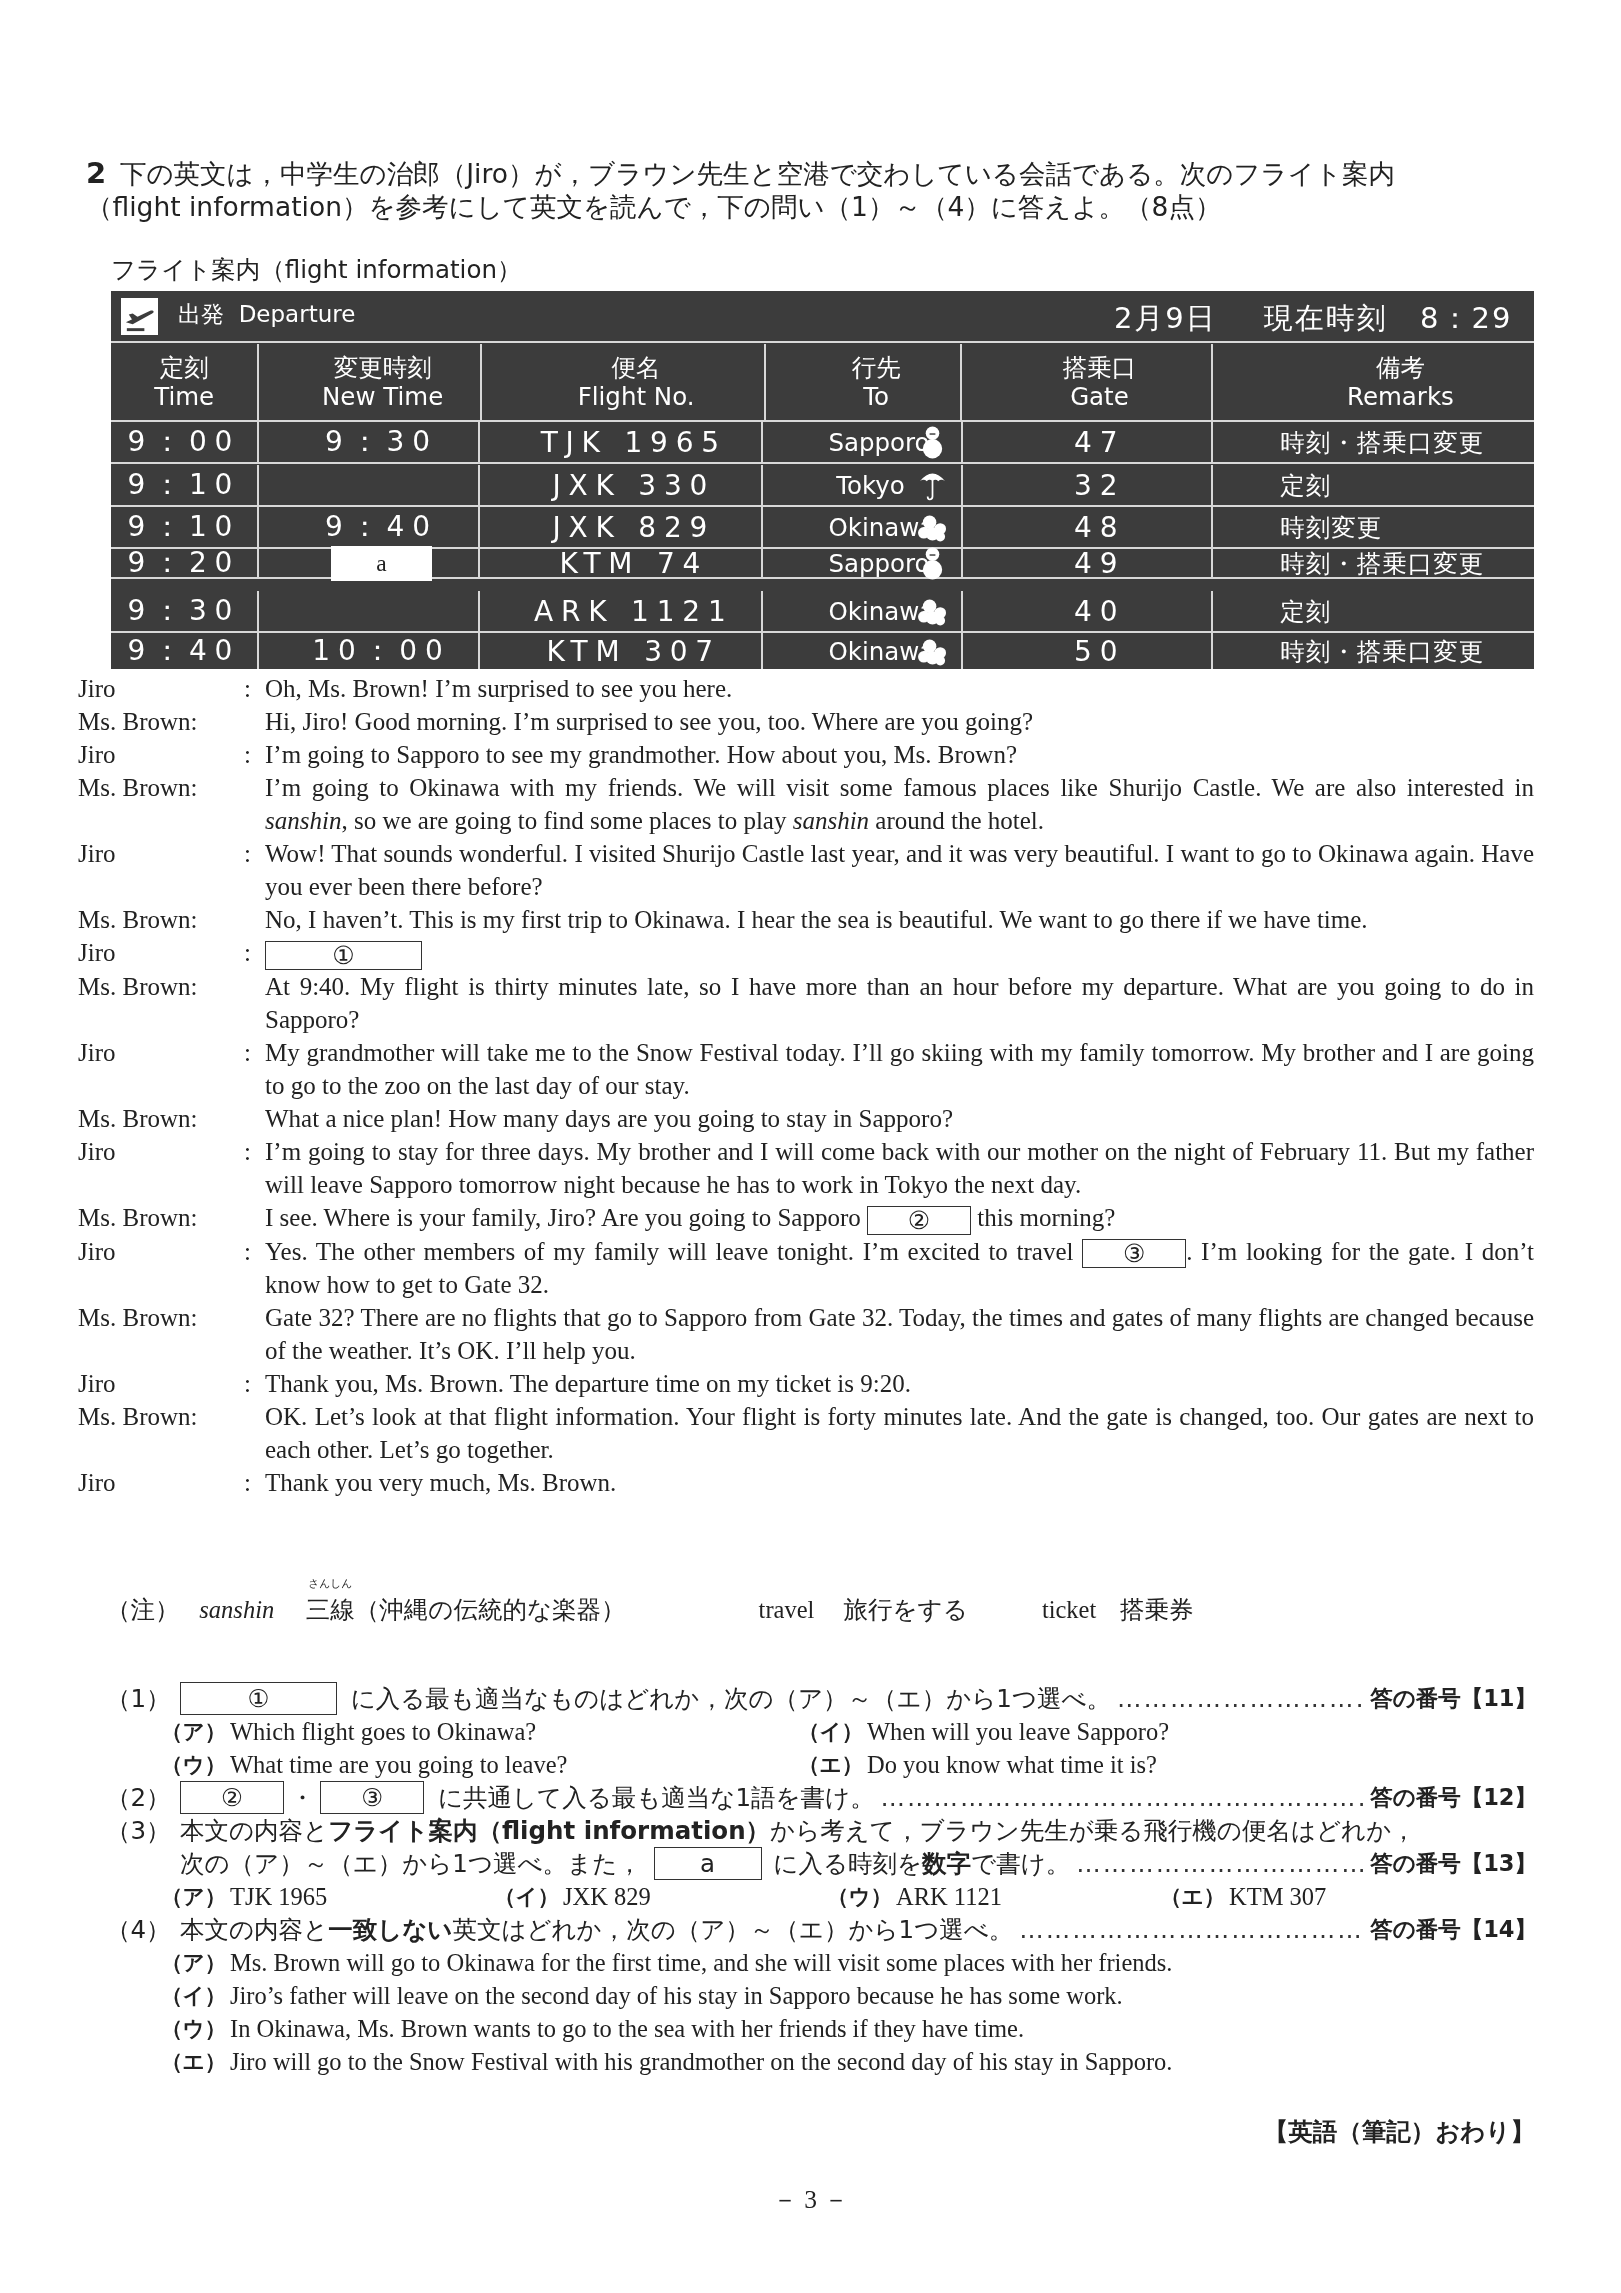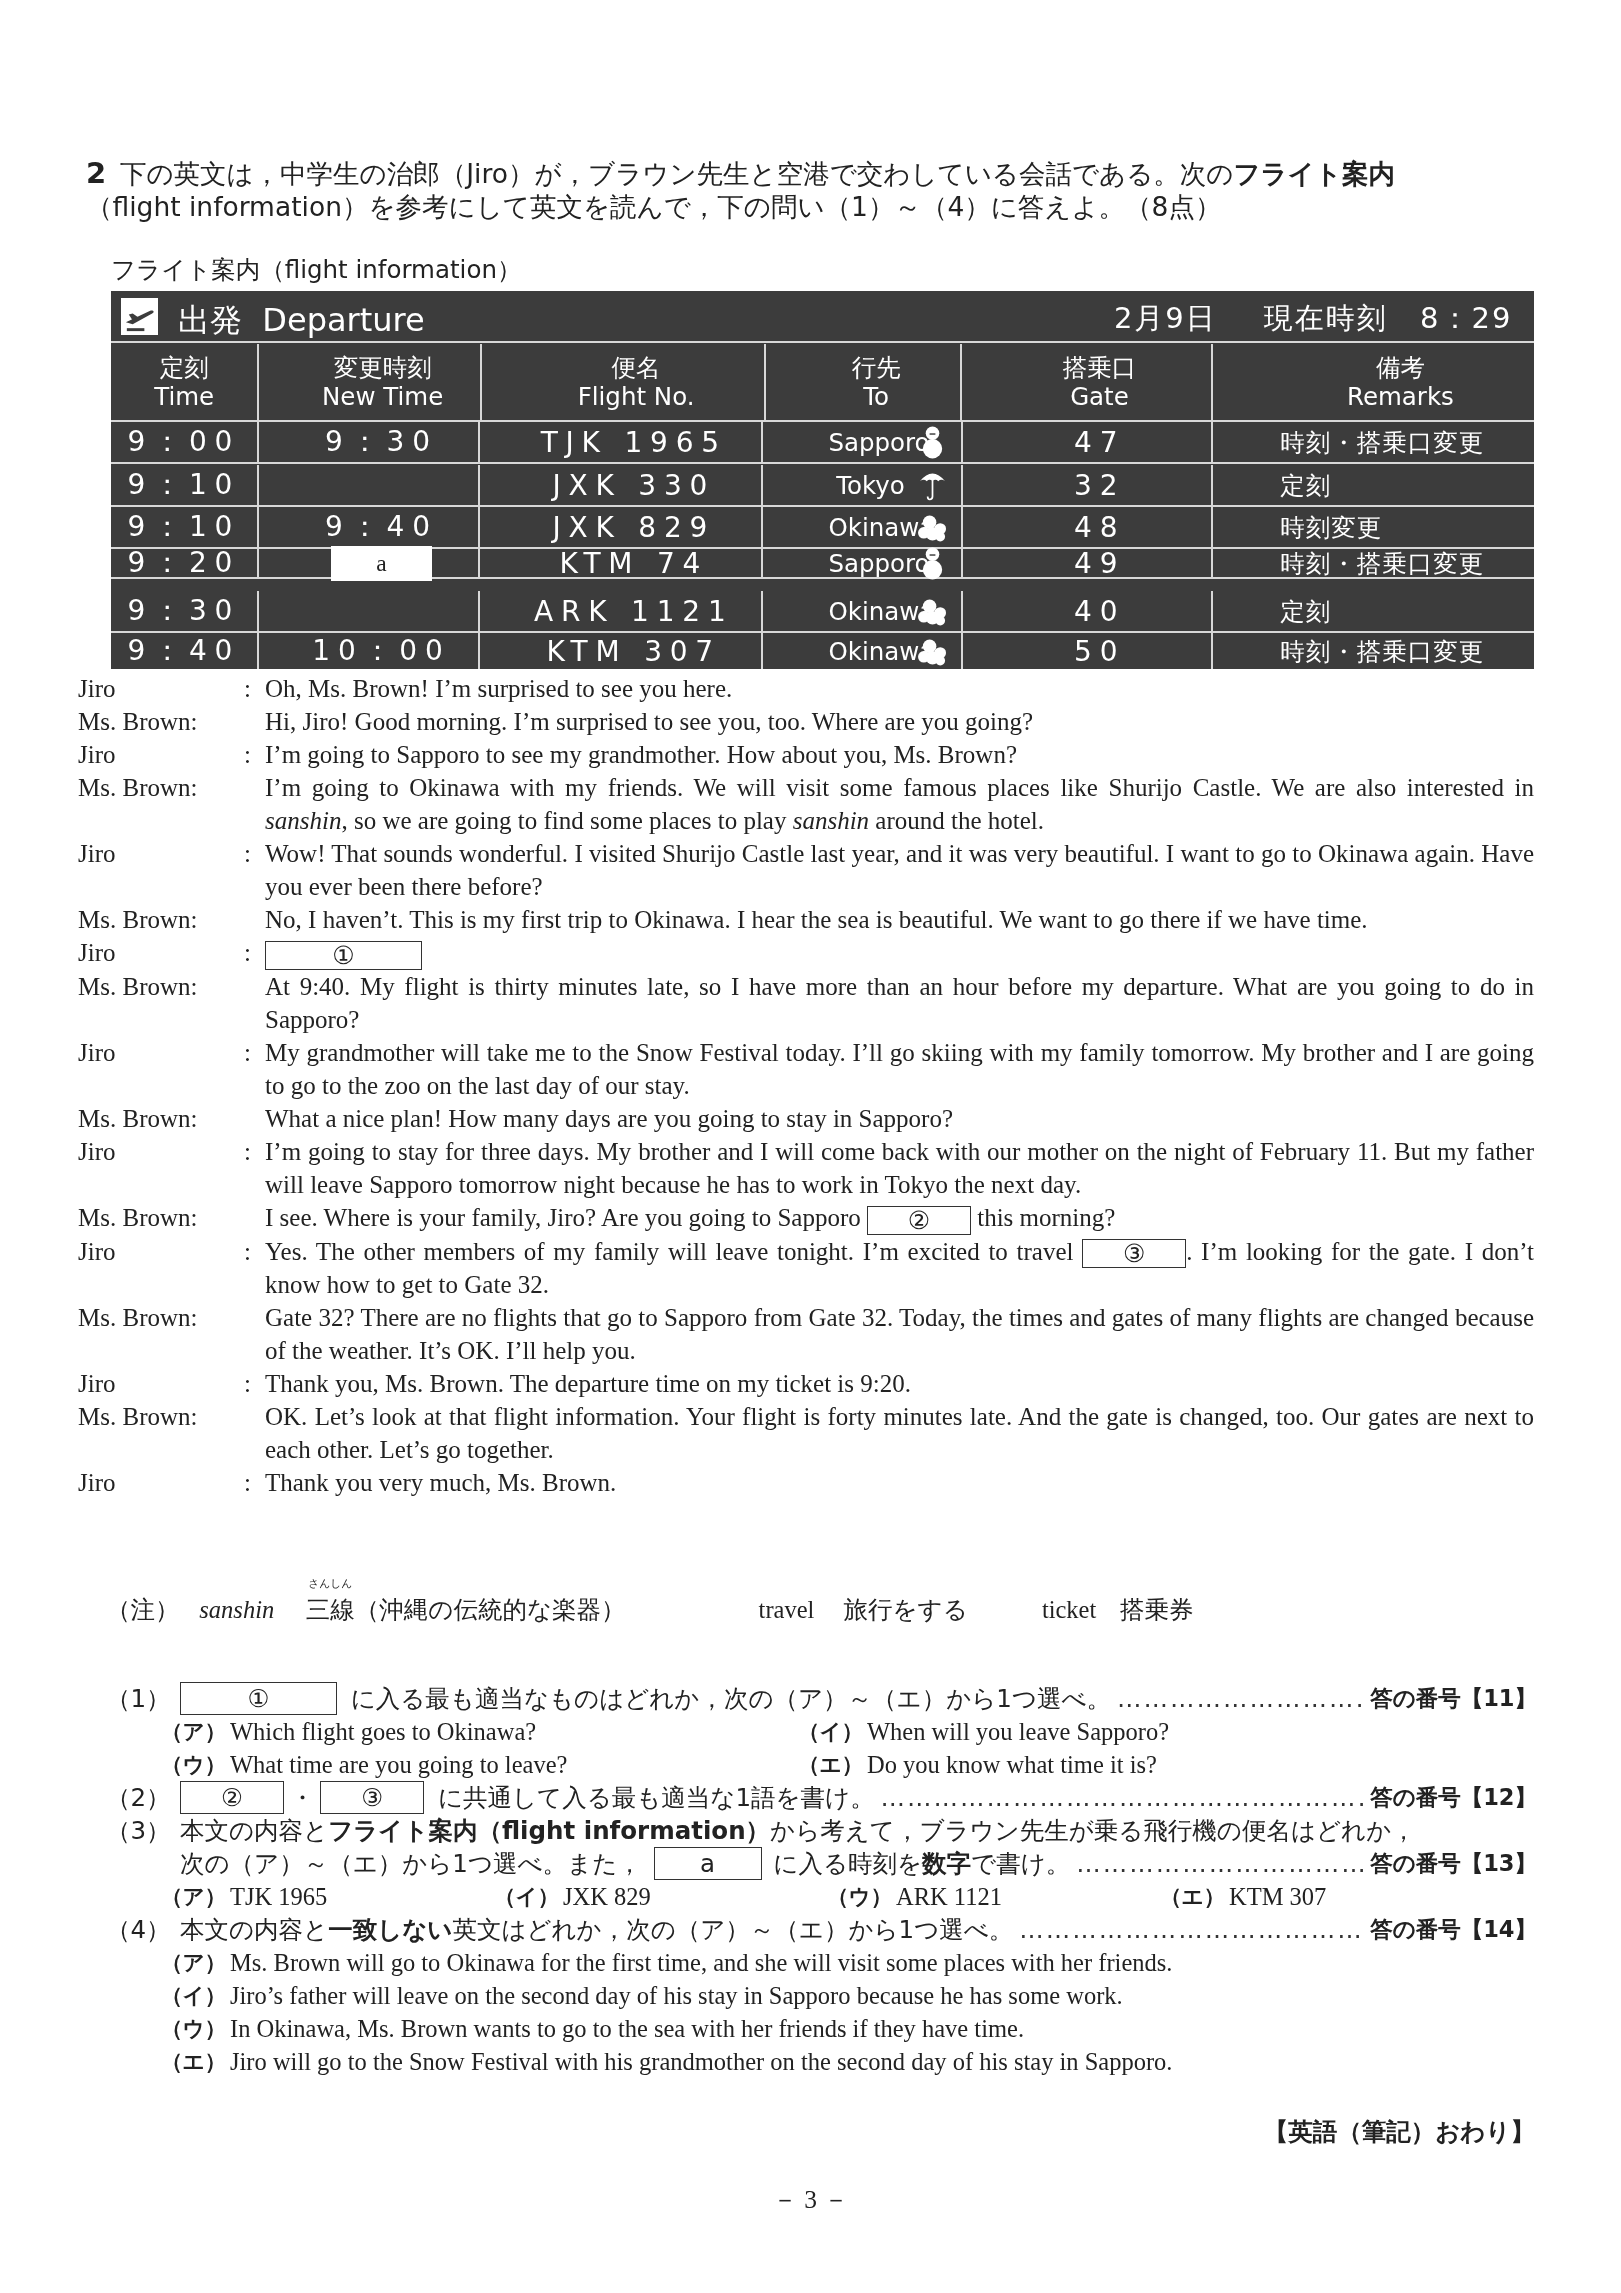--- a/index.html
+++ b/index.html
@@ -3,28 +3,28 @@
 <meta charset="utf-8">
 <style>
   html, body { margin:0; padding:0; background:#ffffff; }
   body { width:1621px; height:2294px; position:relative; overflow:hidden; color:#222; }
   .serif { font-family: "Liberation Serif", "DejaVu Serif", serif; }
   .sans { font-family: "DejaVu Sans", "Liberation Sans", sans-serif; }
   .abs { position:absolute; }
 
   .qhead { left:86px; top:157px; width:1451px; font-size:26.5px; line-height:33px; }
   .qhead .num { font-weight:bold; font-size:29px; margin-right:13.7px; }
-  .qhead b { font-weight:bold; }
+  .qhead b { font-weight:normal; }
   .fi-label { left:111px; top:253px; font-size:24.5px; }
 
   
   .board { left:111px; top:291px; width:1423px; height:378px; background:#3c3c3c; color:#fff; }
   .board .title-row { position:absolute; left:0; top:0; width:100%; height:50px; border-bottom:2.9px solid #d8d8d8; }
   .plane-box { position:absolute; left:9.8px; top:6.9px; width:37px; height:37px; background:#fff; }
-  .title-text { position:absolute; left:67px; top:7.8px; font-size:32px; }
+  .title-text { position:absolute; left:67px; top:7.8px; font-size:23px; }
   .title-right { position:absolute; right:21.6px; top:7.8px; font-size:29px; letter-spacing:2px; }
   .title-right span { margin-left:47px; }
   .grid { position:absolute; left:0; top:53px; width:100%; }
   .row { position:absolute; left:0; width:100%; display:flex; border-bottom:2.9px solid #d8d8d8; box-sizing:border-box;gap:26px; }
   .row:last-child { border-bottom:none; }
   .cell { box-sizing:border-box; border-right:2px solid #d8d8d8; display:flex; align-items:center; justify-content:center; position:relative; }
   .cell:last-child { border-right:none;margin-left:28px; }
   .hdr .cell { flex-direction:column; font-size:24.5px; line-height:29px; }
   .c1{width:167px;} .c2{width:221px;} .c3{width:291px;} .c4{width:191px;} .c5{width:253px;} .c6{width:301px;}
   .data .cell { font-size:28px; letter-spacing:7.8px; }

